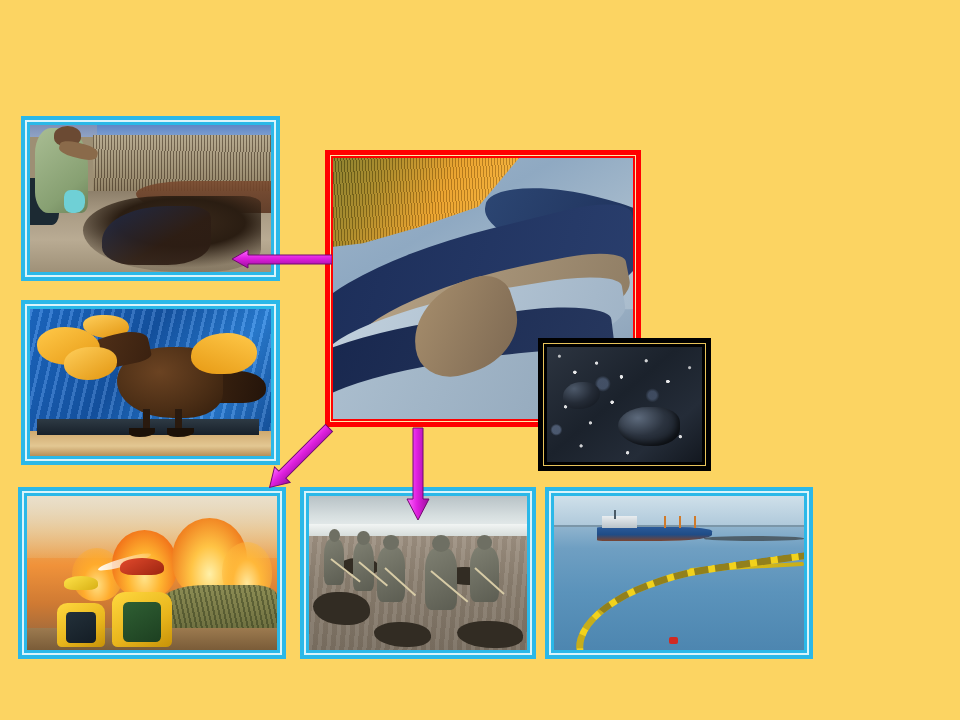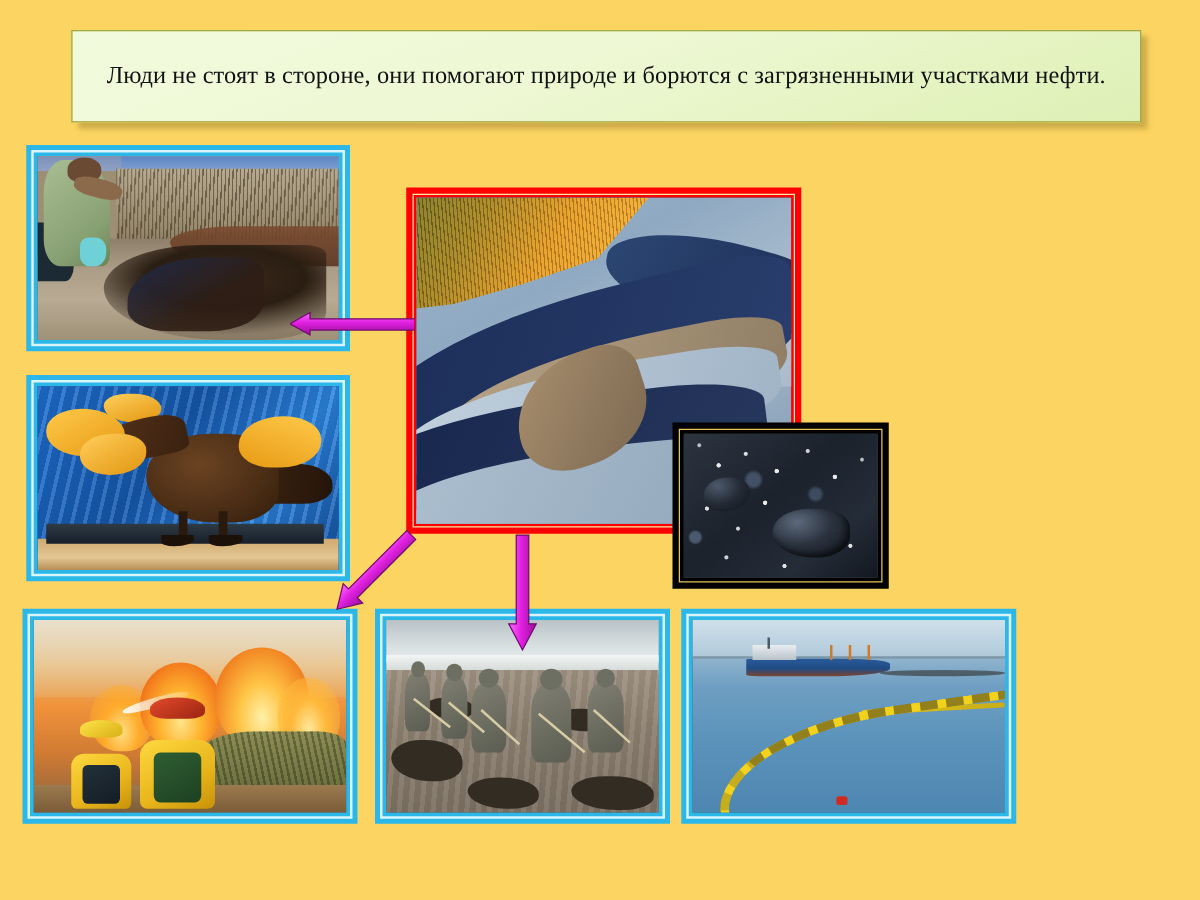--- a/index.html
+++ b/index.html
@@ -343,23 +343,20 @@
     background:#d12a22; border-radius:2px; }
   .art-boom .boom-far { position:absolute; right:0; top:45%; width:46%; height:4px;
     background:linear-gradient(to right,#e0c31c,#c9ae18); border-radius:2px;
     transform:rotate(-3deg); }
 </style>
 </head>
 <body>
 
 <div id="slide">
 
-  <div id="title-box">
-    <div id="title-text">Люди не стоят в стороне, они помогают природе и борются с загрязненными  участками нефти.</div>
-  </div>
 
   <div class="photo-frame" style="left:21px; top:116px; width:259px; height:165px;">
     <div class="inner-line">
       <div class="photo">
         <div class="art-marsh">
           <div class="sky"></div>
           <div class="reeds"></div>
           <div class="water"></div>
           <div class="oil-band"></div>
           <div class="oil-main"></div>

